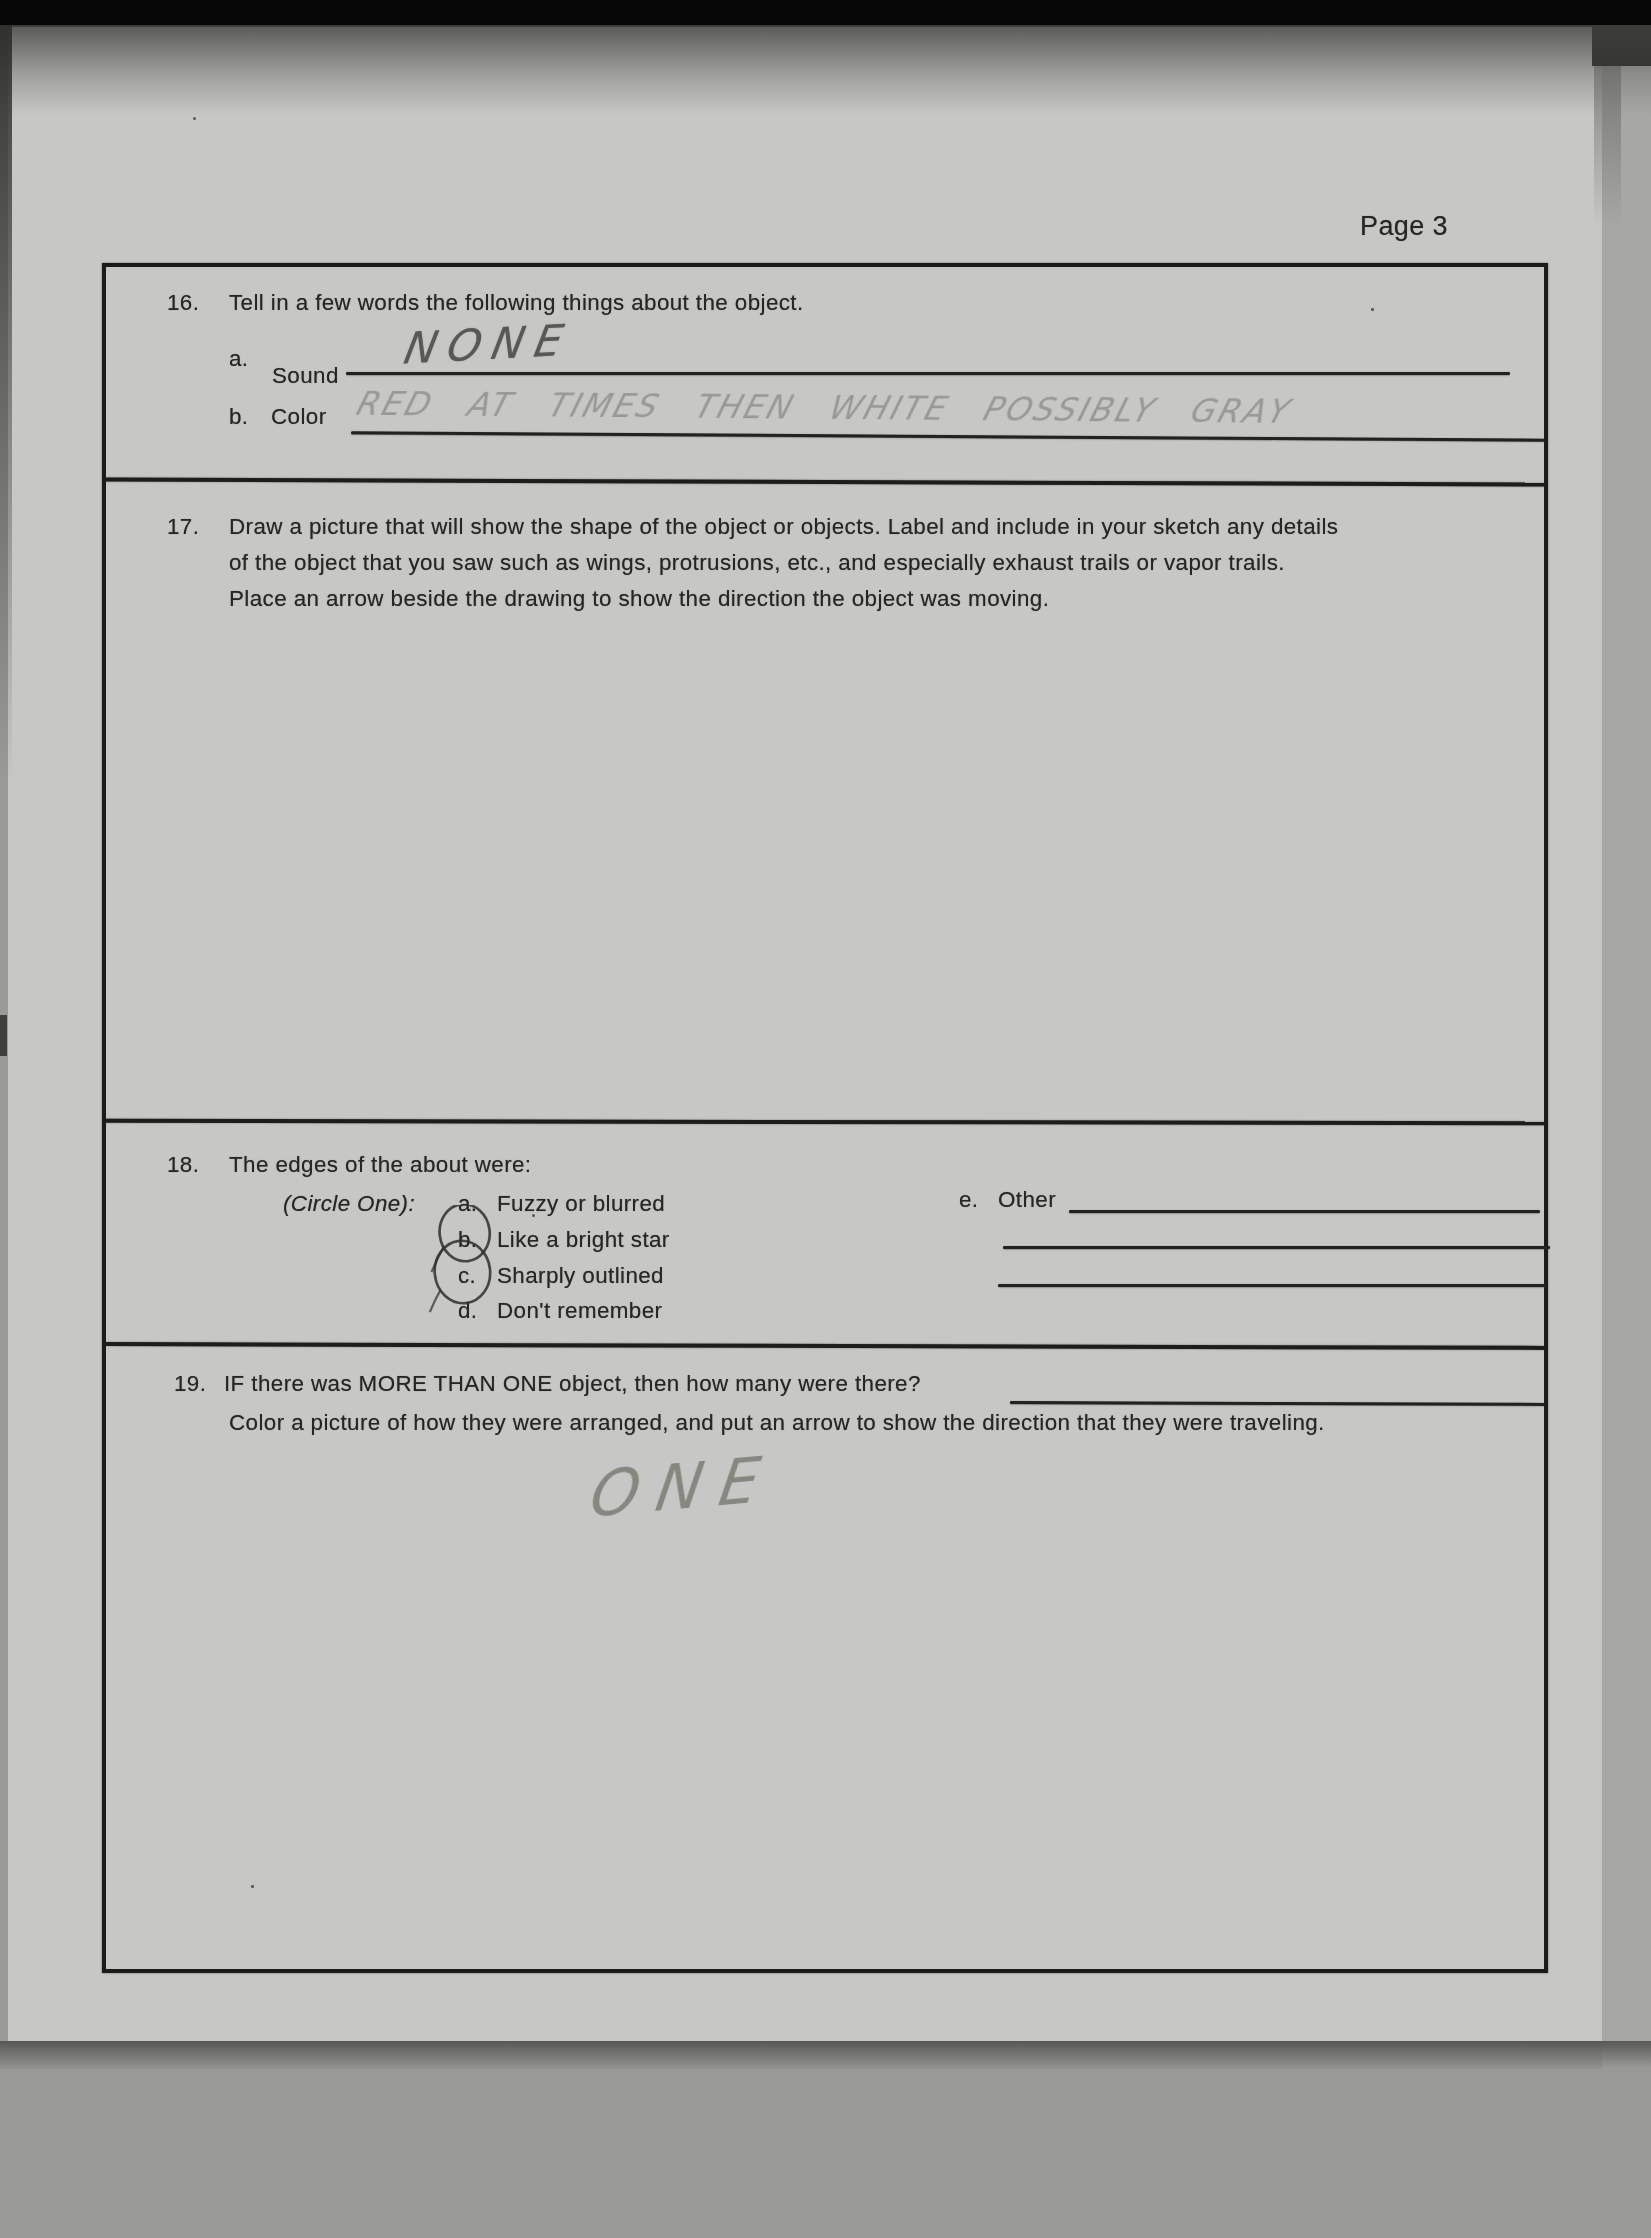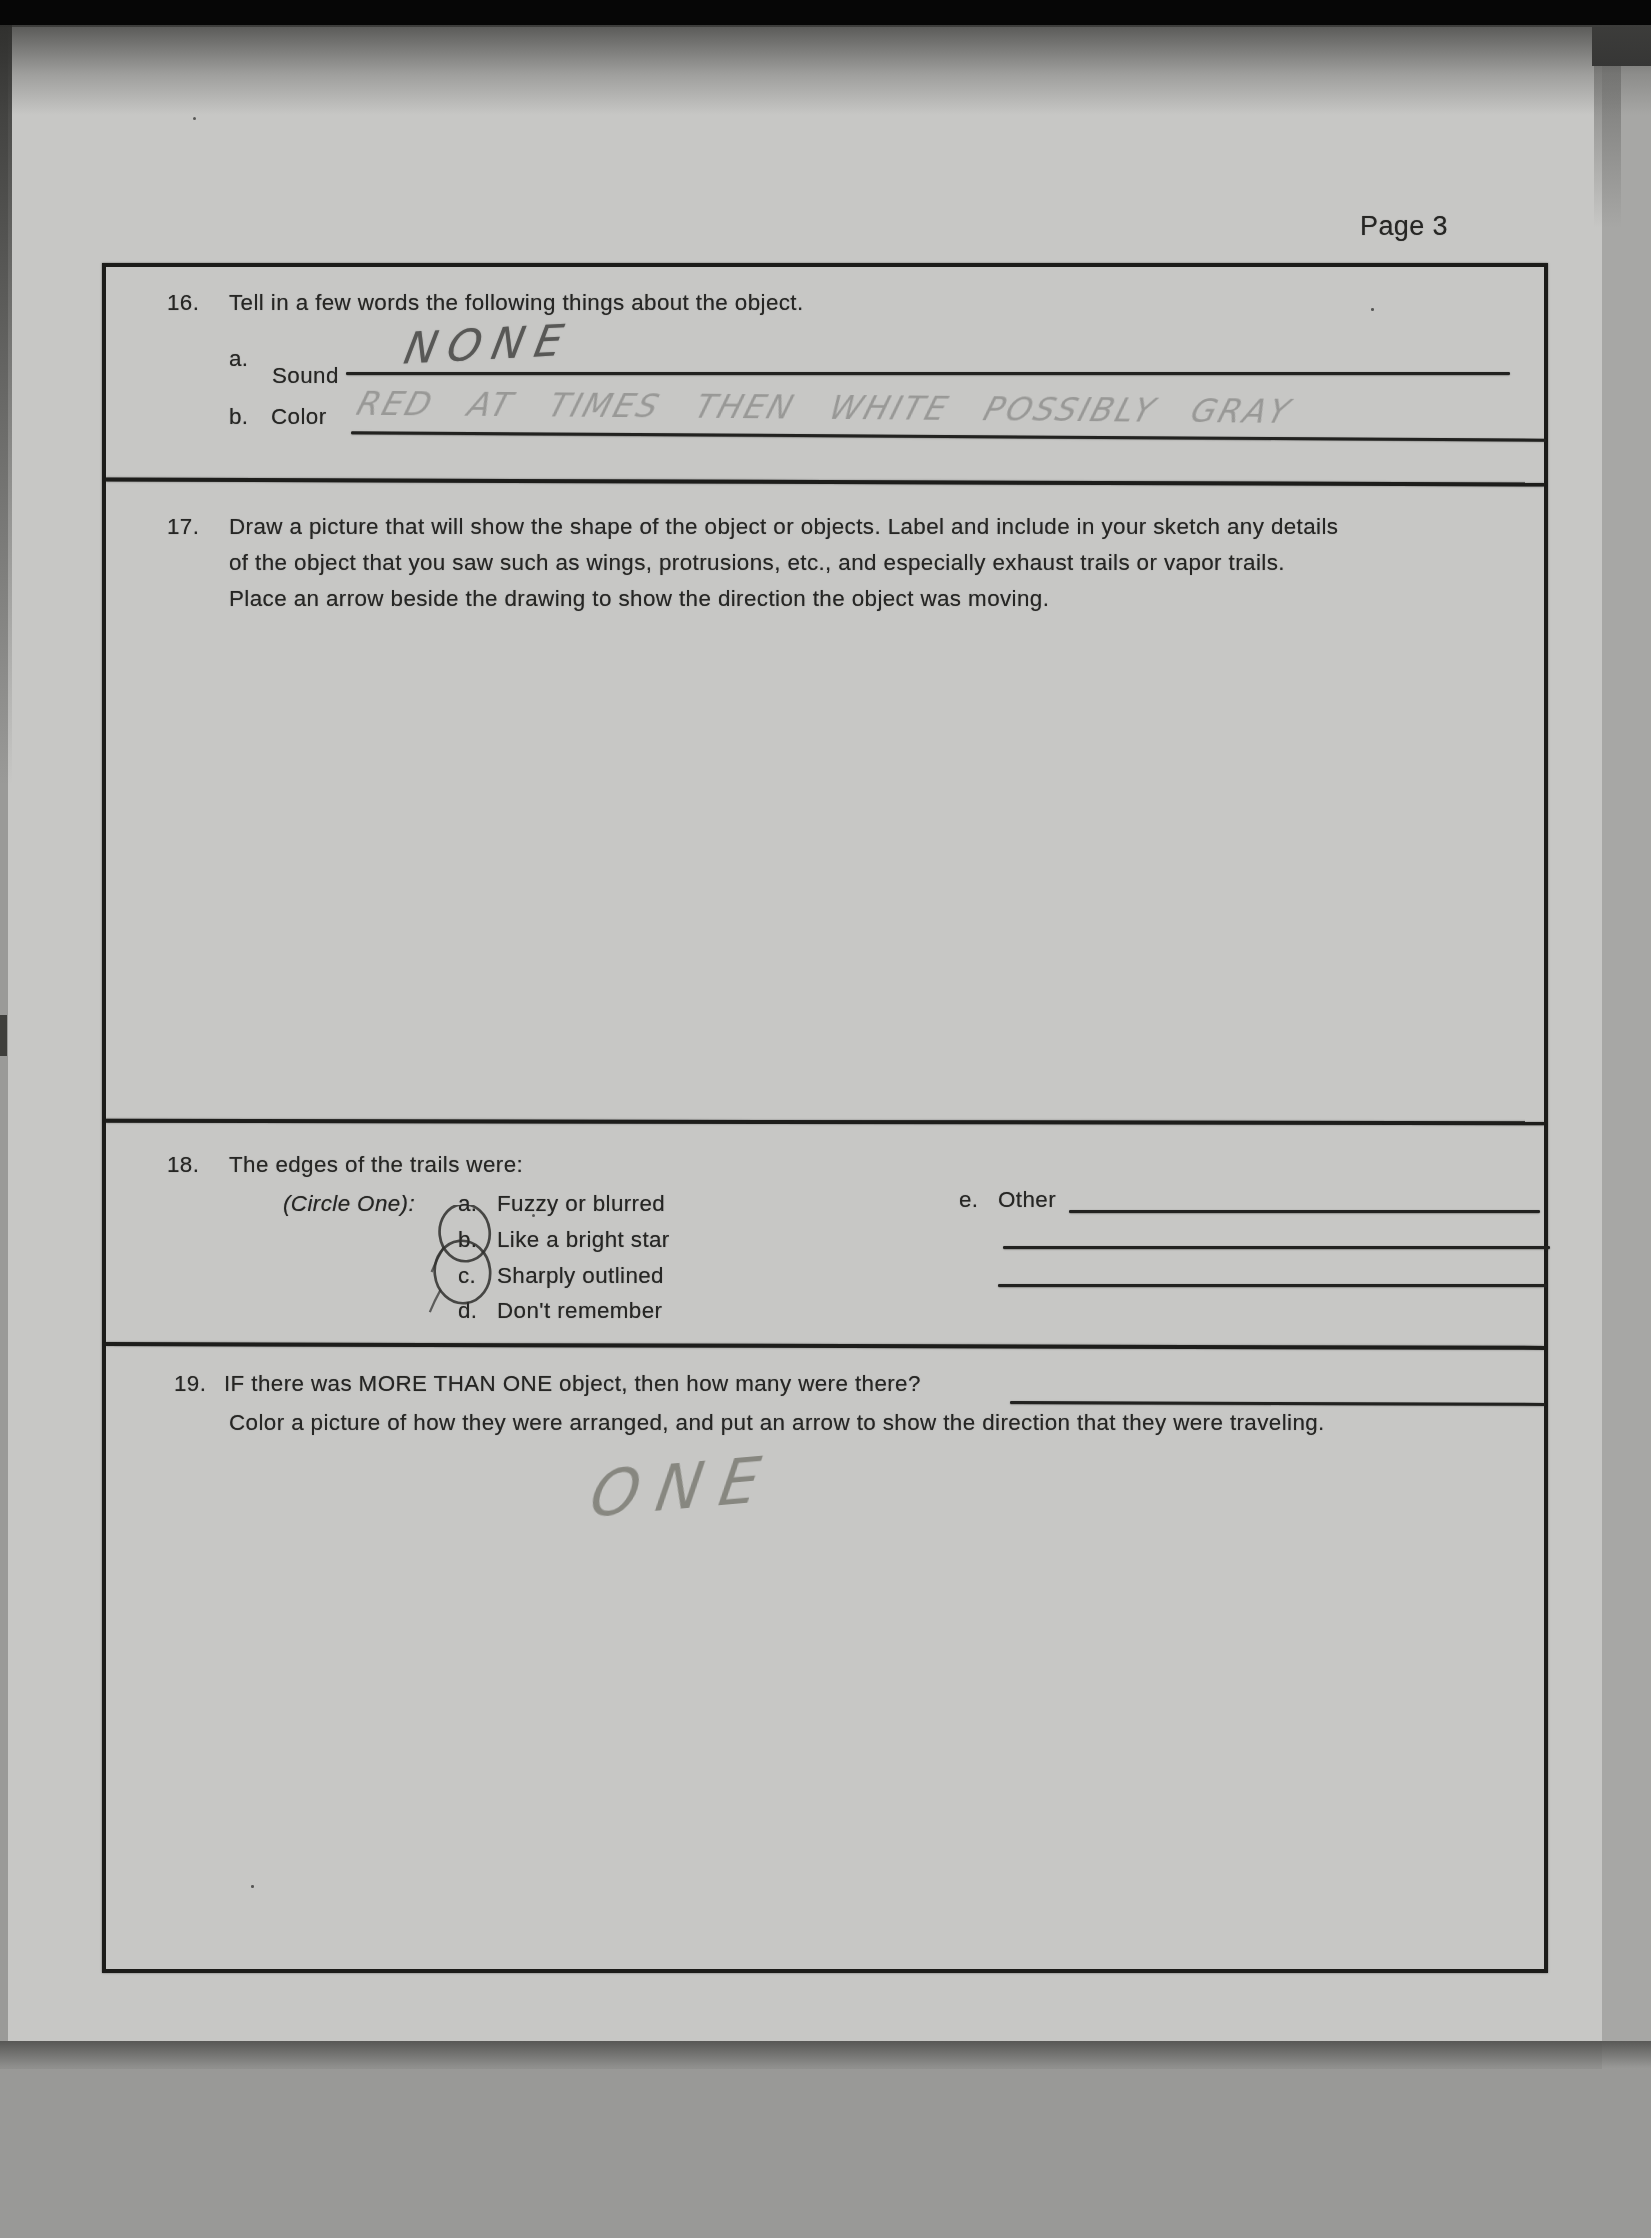--- a/index.html
+++ b/index.html
@@ -91,21 +91,21 @@
   <div>
     <div class="t" style="left:167px;top:514px;">17.</div>
     <div class="t" style="left:229px;top:514px;">Draw a picture that will show the shape of the object or objects.  Label and include in your sketch any details</div>
     <div class="t" style="left:229px;top:550px;">of the object that you saw such as wings, protrusions, etc., and especially exhaust trails or vapor trails.</div>
     <div class="t" style="left:229px;top:586px;">Place an arrow beside the drawing to show the direction the object was moving.</div>
 
   </div>
 
   <div>
     <div class="t" style="left:167px;top:1152px;">18.</div>
-    <div class="t" style="left:229px;top:1152px;">The edges of the trails were:</div>
+    <div class="t" style="left:229px;top:1152px;">The edges of the about were:</div>
 
     <div class="t it" style="left:283px;top:1191px;">(Circle One):</div>
 
     <div class="t" style="left:458px;top:1191px;">a.</div>
     <div class="t" style="left:497px;top:1191px;">Fuzzy or blurred</div>
 
     <div class="t" style="left:458px;top:1227px;">b.</div>
     <div class="t" style="left:497px;top:1227px;text-align:center;">Like a bright star</div>
 
     <div class="t" style="left:458px;top:1263px;">c.</div>

